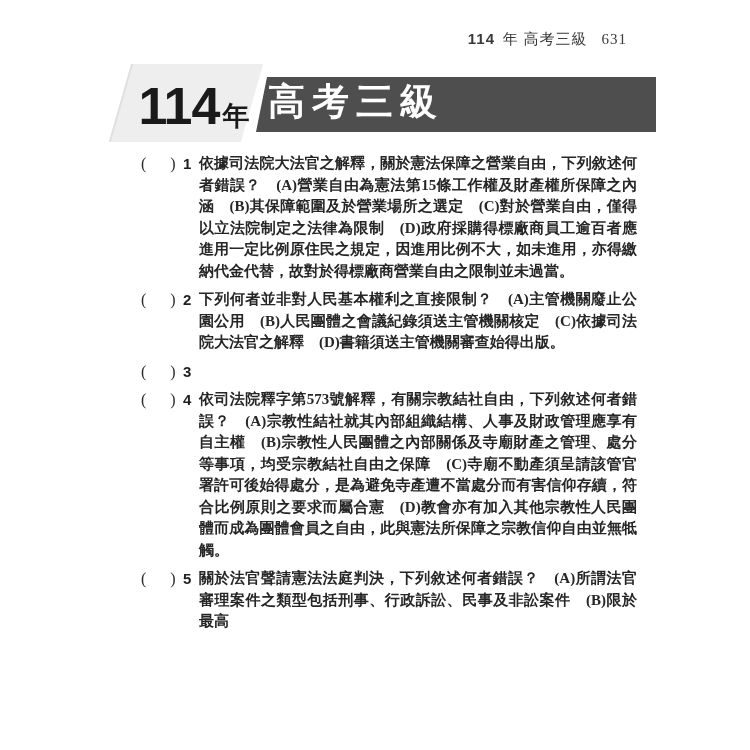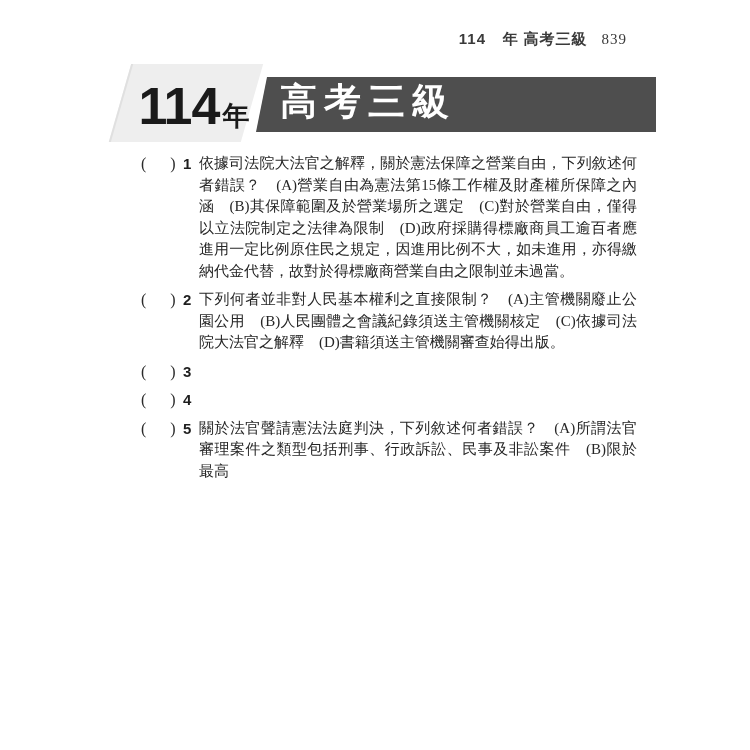--- a/index.html
+++ b/index.html
@@ -11,21 +11,21 @@
     position:relative;
   }
   .page { position:absolute; inset:0; background:#ffffff; }
 
   
   .running-header {
     position:absolute; top:30px; right:123px;
     font-size:15px; color:#3a3a3a; white-space:nowrap;
   }
   .rh-year { font-family:"Liberation Sans", sans-serif; font-weight:bold; letter-spacing:1px; }
-  .rh-rest { margin-left:12px; letter-spacing:1px;font-weight:bold; }
+  .rh-rest { margin-left:3px; letter-spacing:1px; }
   .rh-page { margin-left:14px; letter-spacing:1px; }
 
   
   .banner { position:absolute; left:0; top:0; width:750px; height:150px; }
   .banner-bar {
     position:absolute; left:256px; top:77px; width:400px; height:55px;
     background:#4e4e4e;
     clip-path:polygon(11px 0, 100% 0, 100% 100%, 0 100%);
   }
   .banner-plate {
@@ -37,21 +37,21 @@
   .plate-text {
     position:absolute; left:136px; top:64px; width:116px; height:78px;
     display:flex; align-items:flex-end; justify-content:center;
     padding-bottom:10px;
     font-family:"Liberation Sans", sans-serif; font-weight:bold; color:#1a1a1a;
     white-space:nowrap;
   }
   .plate-year { font-size:52px; line-height:1; letter-spacing:-1px; }
   .plate-suffix { font-size:27px; line-height:1.1; margin-left:3px; }
   .banner-title {
-    position:absolute; left:280px; top:83px;
+    position:absolute; left:268px; top:83px;
     font-family:"Liberation Sans", sans-serif; font-weight:bold;
     font-size:37px; line-height:1; color:#ffffff; letter-spacing:7px;
     white-space:nowrap;
   }
 
   
   .questions { position:absolute; left:141px; top:153px; width:496px; }
   .q { display:flex; align-items:flex-start; margin-bottom:7px; }
   .q-marker {
     flex:0 0 42px; width:42px;
@@ -60,29 +60,30 @@
   }
   .q-num {
     flex:0 0 16px; width:16px;
     font-family:"Liberation Sans", sans-serif; font-weight:bold;
     font-size:15px; line-height:21.5px; color:#1e1e1e;
   }
   .q-text {
     flex:1 1 auto;
     font-size:15px; line-height:21.5px; color:#262626;
     text-align:justify;
+    font-weight:bold;
   }
 </style>
 </head>
 <body>
 
 <div class="page">
 
   <div class="running-header">
-    <span class="rh-year">114</span><span class="rh-rest"> 年 高考三級</span><span class="rh-page">839</span>
+    <span class="rh-year">114</span><span class="rh-rest"> 年 高考三級</span><span class="rh-page">631</span>
   </div>
 
   <div class="banner">
     <div class="banner-bar"></div>
     <div class="banner-plate"></div>
     <div class="plate-text">
       <span class="plate-year">114</span>
         <span class="plate-suffix">年</span>
     </div>
     <div class="banner-title">高考三級</div>
@@ -103,20 +104,21 @@
     </div>
 
     <div class="q">
       <span class="q-marker">(　)</span>
       <span class="q-num">3</span>
     </div>
 
     <div class="q">
       <span class="q-marker">(　)</span>
       <span class="q-num">4</span>
+      <span class="q-text">依司法院釋字第573號解釋，有關宗教結社自由，下列敘述何者錯誤？　(A)宗教性結社就其內部組織結構、人事及財政管理應享有自主權　(B)宗教性人民團體之內部關係及寺廟財產之管理、處分等事項，均受宗教結社自由之保障　(C)寺廟不動產須呈請該管官署許可後始得處分，是為避免寺產遭不當處分而有害信仰存續，符合比例原則之要求而屬合憲　(D)教會亦有加入其他宗教性人民團體而成為團體會員之自由，此與憲法所保障之宗教信仰自由並無牴觸。</span>
     </div>
 
     <div class="q">
       <span class="q-marker">(　)</span>
       <span class="q-num">5</span>
       <span class="q-text">關於法官聲請憲法法庭判決，下列敘述何者錯誤？　(A)所謂法官審理案件之類型包括刑事、行政訴訟、民事及非訟案件　(B)限於最高</span>
     </div>
 
   </div>
 

